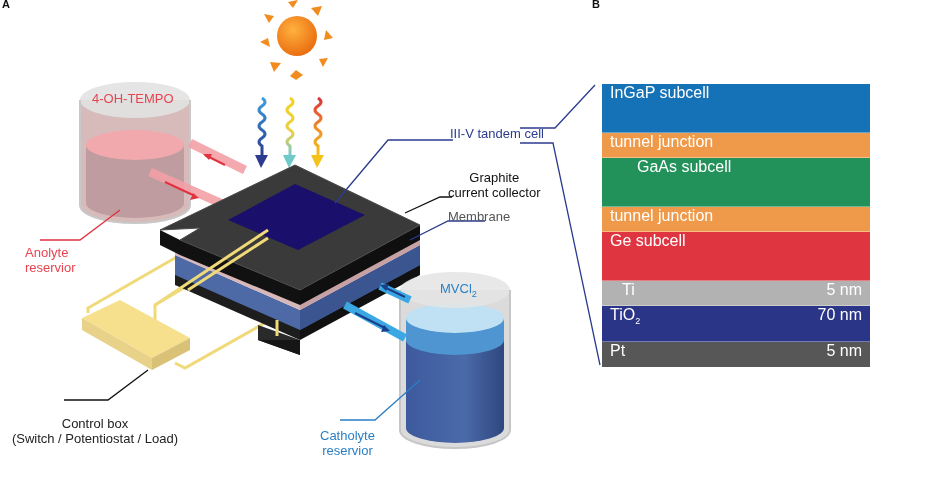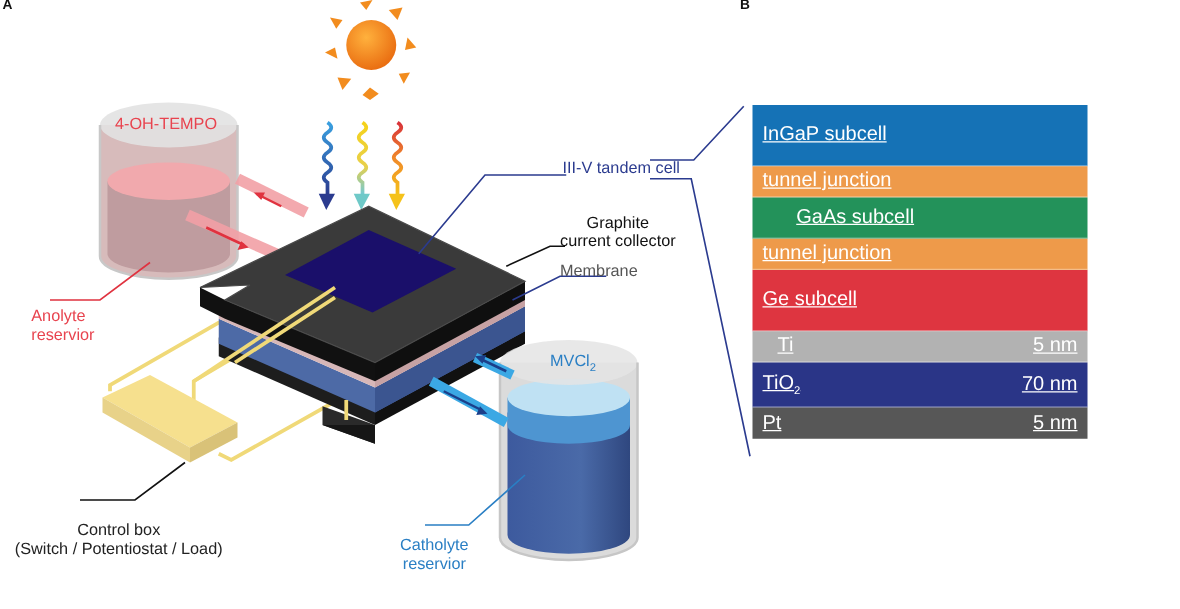--- a/index.html
+++ b/index.html
@@ -1,21 +1,21 @@
 <!DOCTYPE html>
 <html><head>
 <meta charset="utf-8">
 <style>
   html, body { margin:0; padding:0; background:#ffffff; }
   body { width:944px; height:487px; position:relative; overflow:hidden; font-family:"Liberation Sans", sans-serif; }
   .panel-label { position:absolute; font-weight:bold; font-size:11px; color:#111; font-family:"Liberation Sans", sans-serif; }
   svg#scene { position:absolute; left:0; top:0; }
   .lbl { position:absolute; font-size:13px; line-height:15px; white-space:nowrap; font-family:"Liberation Sans", sans-serif; }
   .stack { position:absolute; left:602px; top:84px; width:268px; }
-  .layer { position:relative; color:#fff; font-size:16px; padding-left:8px; box-sizing:border-box; display:flex; align-items:center; justify-content:space-between; padding-right:8px; border-bottom:1px solid rgba(255,255,255,0.35);text-decoration:underline; }
+  .layer { position:relative; color:#fff; font-size:16px; padding-left:8px; box-sizing:border-box; display:flex; justify-content:space-between; padding-right:8px; border-bottom:1px solid rgba(255,255,255,0.35); }
   .layer .name { font-family:"Liberation Sans", sans-serif; }
   .layer .thick { font-family:"Liberation Sans", sans-serif; }
   sub { font-size:9px; }
 </style>
 </head>
 <body>
 
 <div class="panel-label" style="left:2px;top:-2px;">A</div>
 <div class="panel-label" style="left:592px;top:-2px;">B</div>
 
@@ -183,21 +183,21 @@
 
 <div class="stack">
   <div class="layer" style="height:49px;background:#1572b6;">
     <span class="name">InGaP subcell</span>
     <span class="thick"></span>
   </div>
   <div class="layer" style="height:25px;background:#ee9a4a;">
     <span class="name">tunnel junction</span>
     <span class="thick"></span>
   </div>
-  <div class="layer" style="height:33px;background:#23925a;padding-left:35px;">
+  <div class="layer" style="height:49px;background:#23925a;padding-left:35px;">
     <span class="name">GaAs subcell</span>
     <span class="thick"></span>
   </div>
   <div class="layer" style="height:25px;background:#ee9a4a;">
     <span class="name">tunnel junction</span>
     <span class="thick"></span>
   </div>
   <div class="layer" style="height:49px;background:#de3540;">
     <span class="name">Ge subcell</span>
     <span class="thick"></span>

